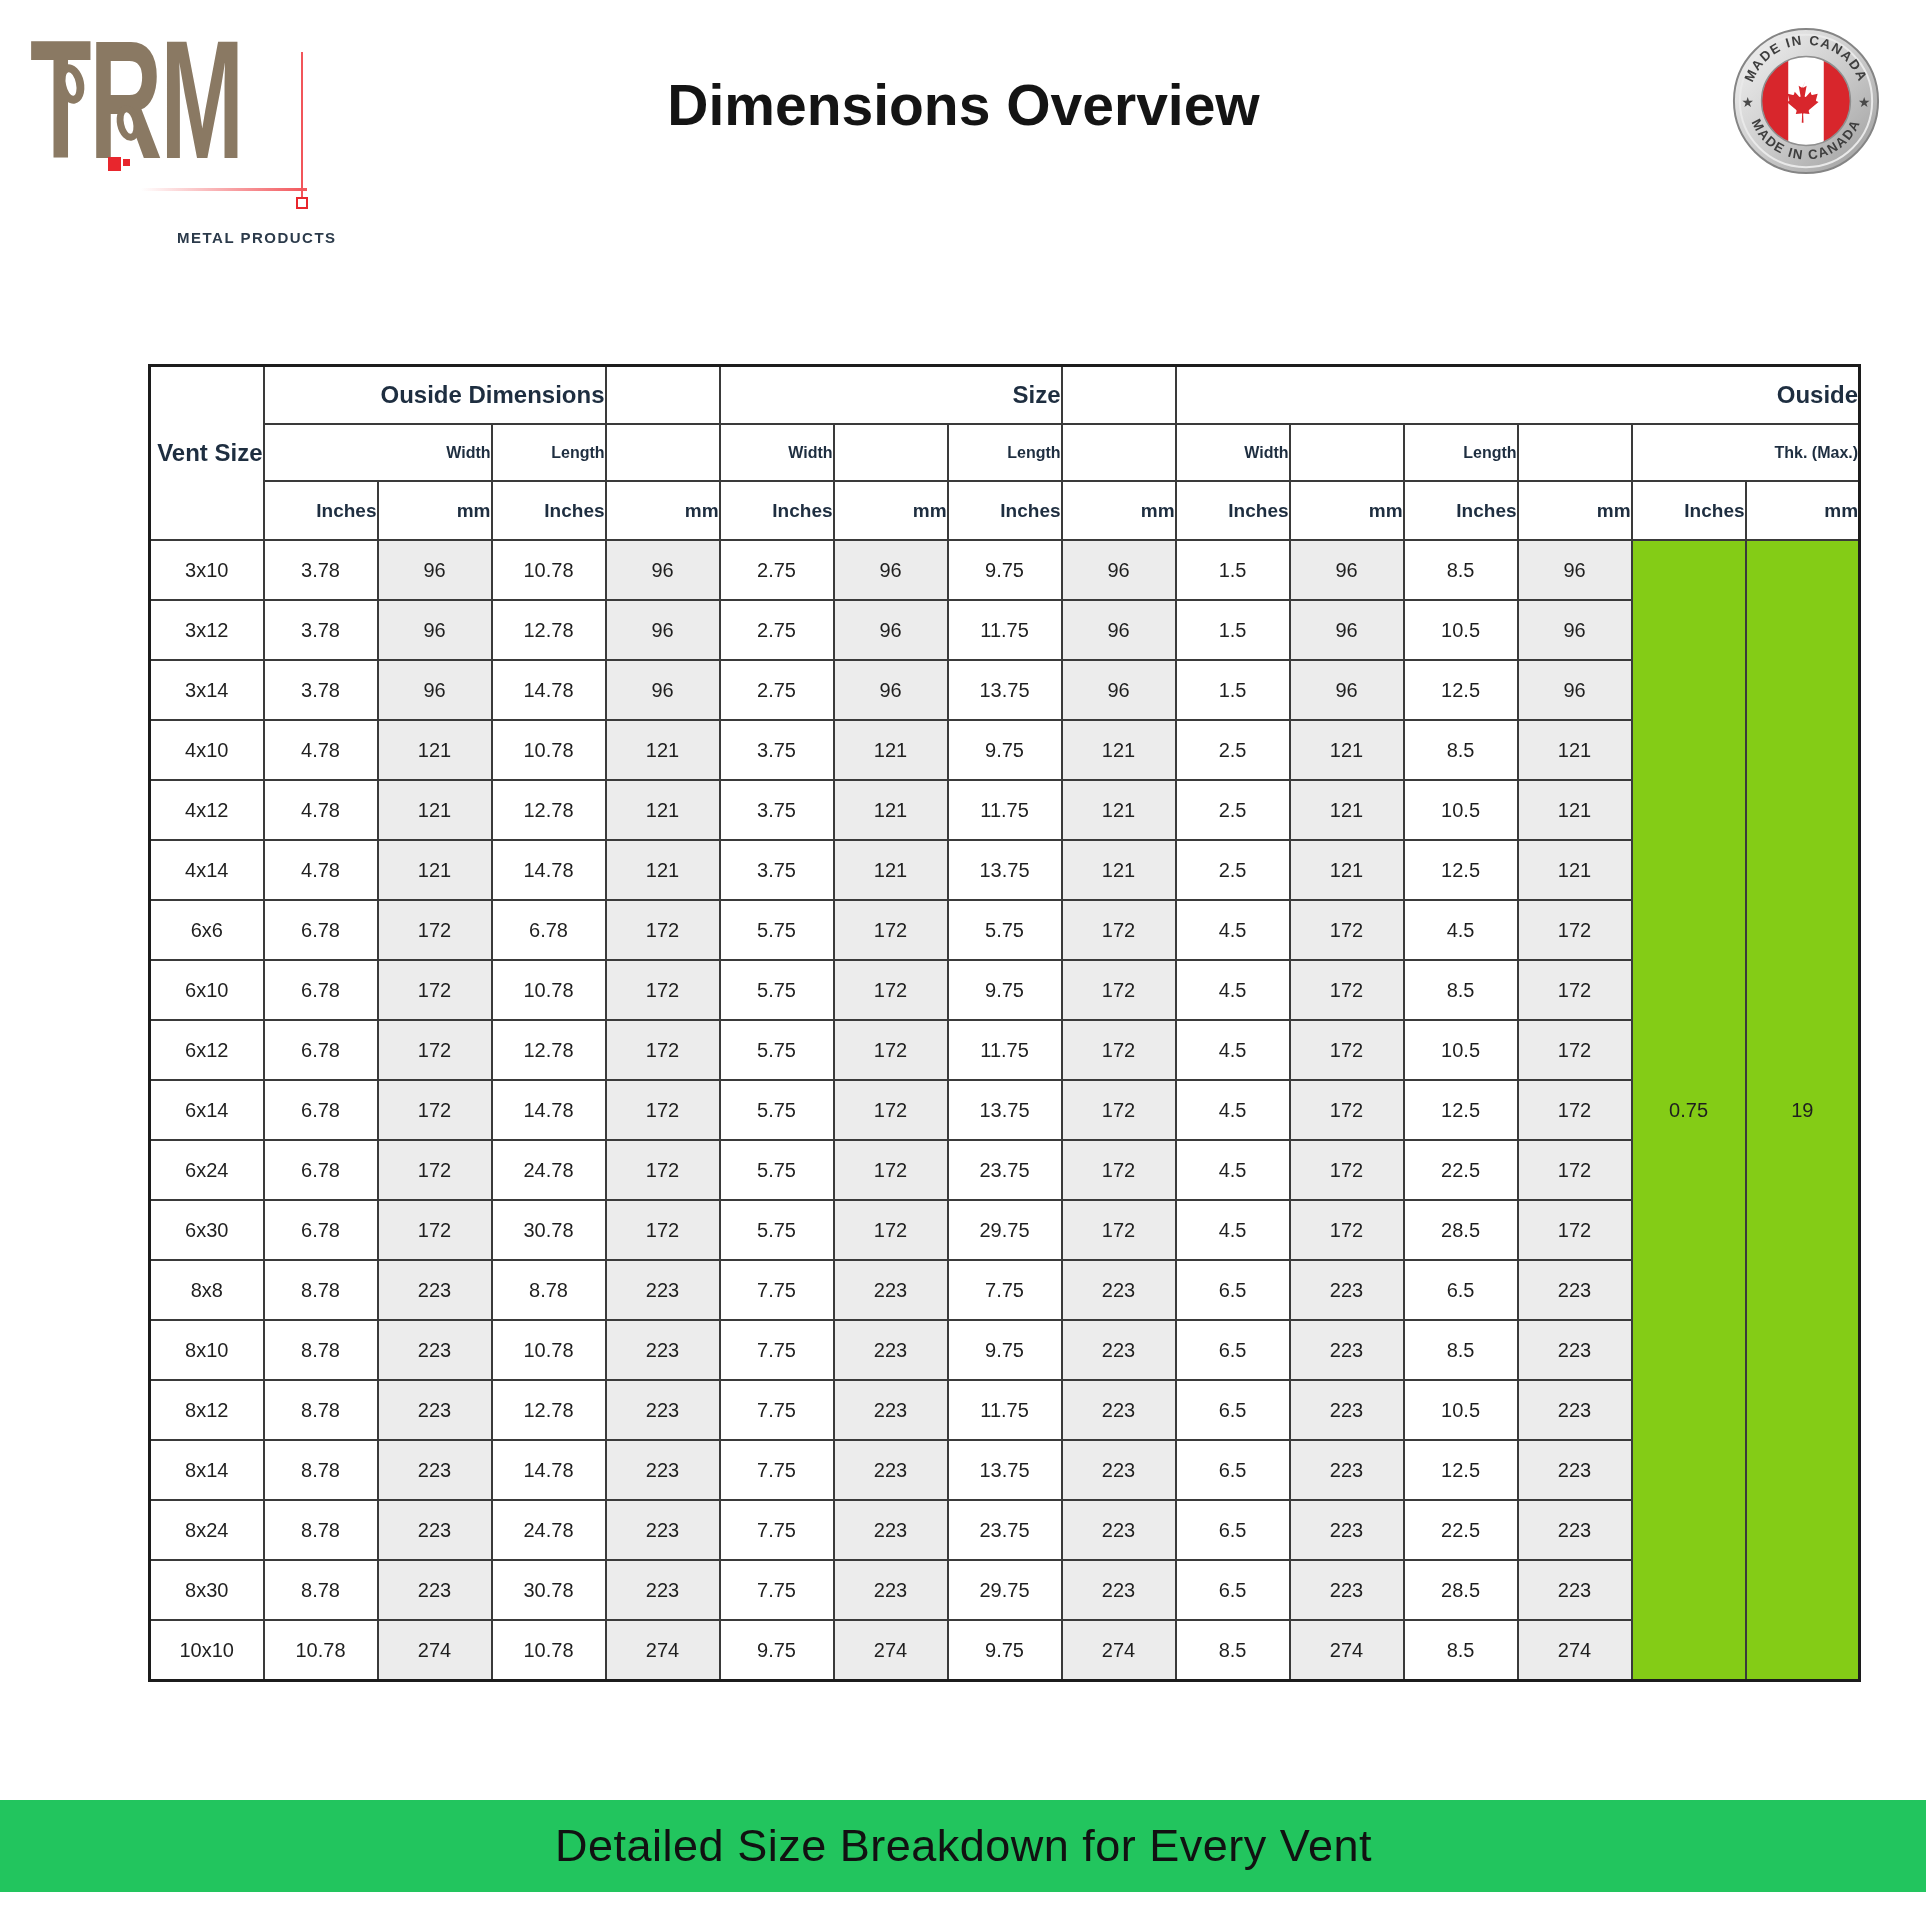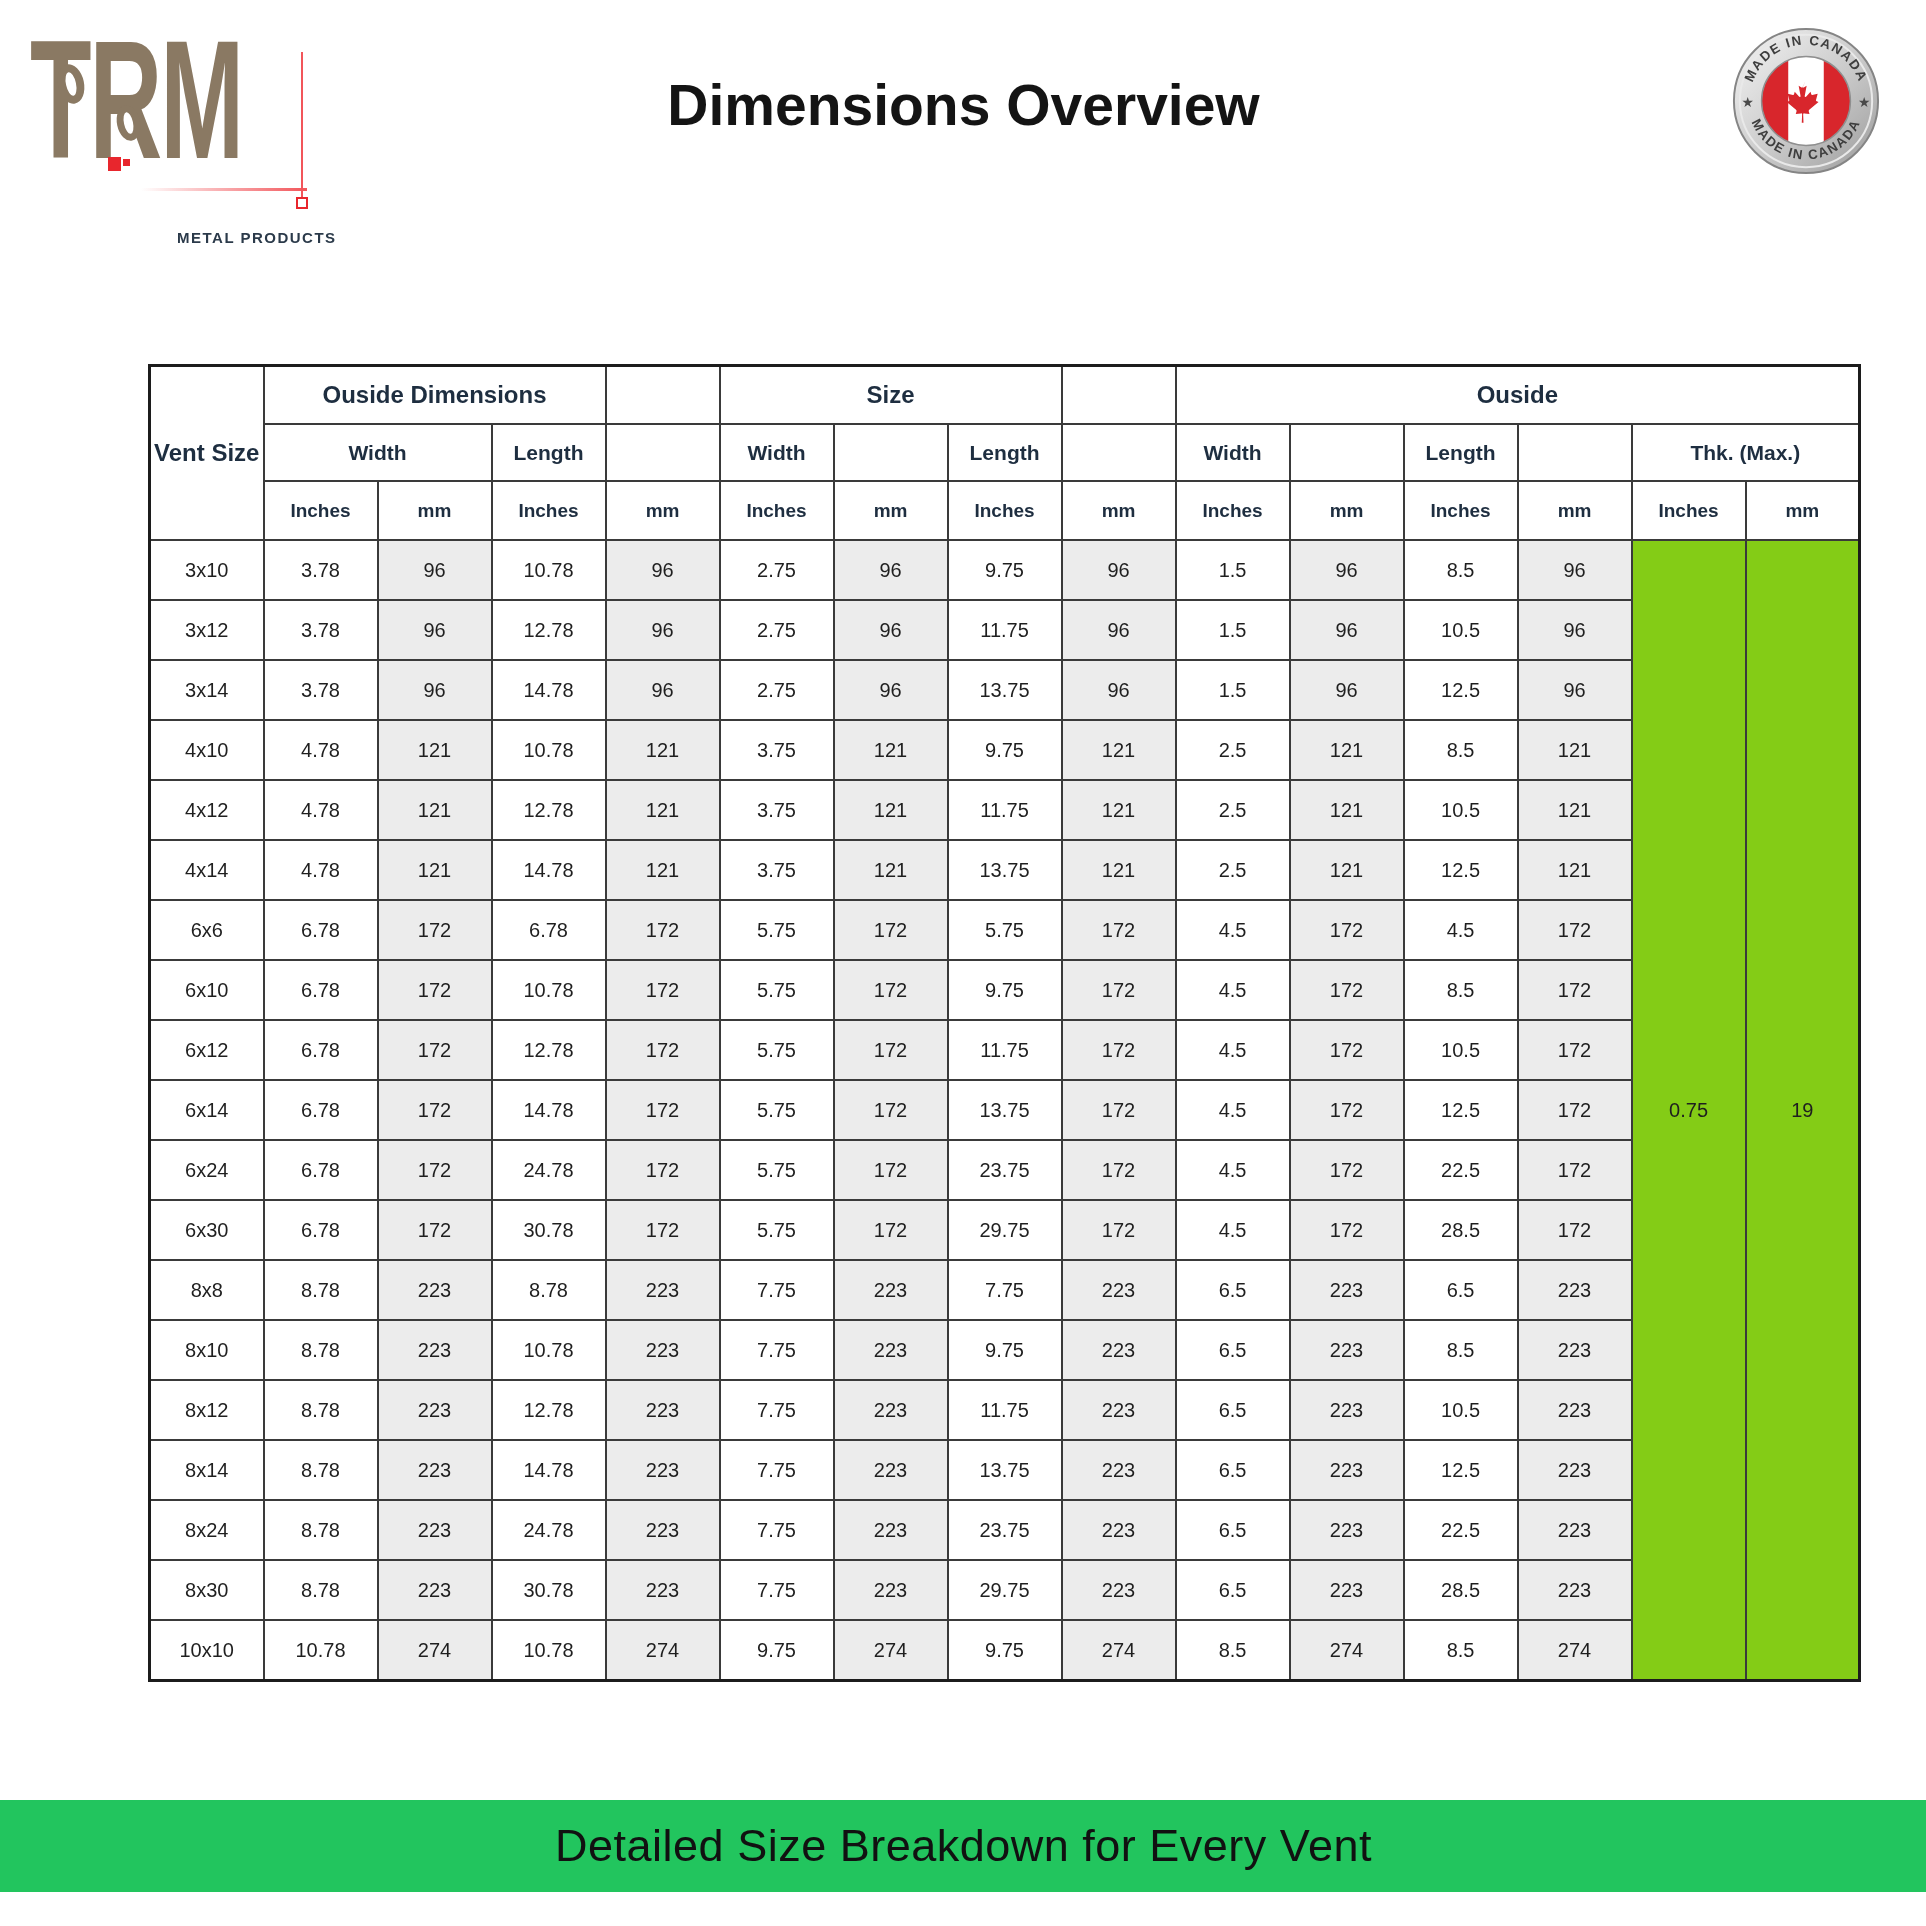--- a/index.html
+++ b/index.html
@@ -40,23 +40,23 @@
   
   table.dim{
     position:absolute;left:148px;top:364px;width:1708px;
     border-collapse:collapse;table-layout:fixed;
     border:3px solid #1c1c1c;background:#ffffff;
   }
   table.dim th, table.dim td{
     border:2px solid #3a3a3a;text-align:center;vertical-align:middle;padding:0;
     overflow:hidden;white-space:nowrap;
   }
-  table.dim thead th{color:#1e2e40;background:#ffffff;font-weight:700;}
+  table.dim thead th{color:#1e2e40;background:#ffffff;font-weight:700;text-align:right;}
   tr.hr1 th{height:56px;font-size:24px;}
-  tr.hr2 th{height:55px;font-size:21px;}
+  tr.hr2 th{height:55px;font-size:16px;}
   tr.hr3 th{height:57px;font-size:19px;}
   th.vent-size{font-size:20px;}
   table.dim tbody td{height:58px;font-size:20px;color:#1f1f1f;font-weight:400;}
   .mm{background:#ececec;}
   td.thk-cell{background:#84cc16;font-size:20px;}
 
   
   .footer-bar{
     position:absolute;left:0;top:1800px;width:1927px;height:92px;background:#22c55e;
   }

